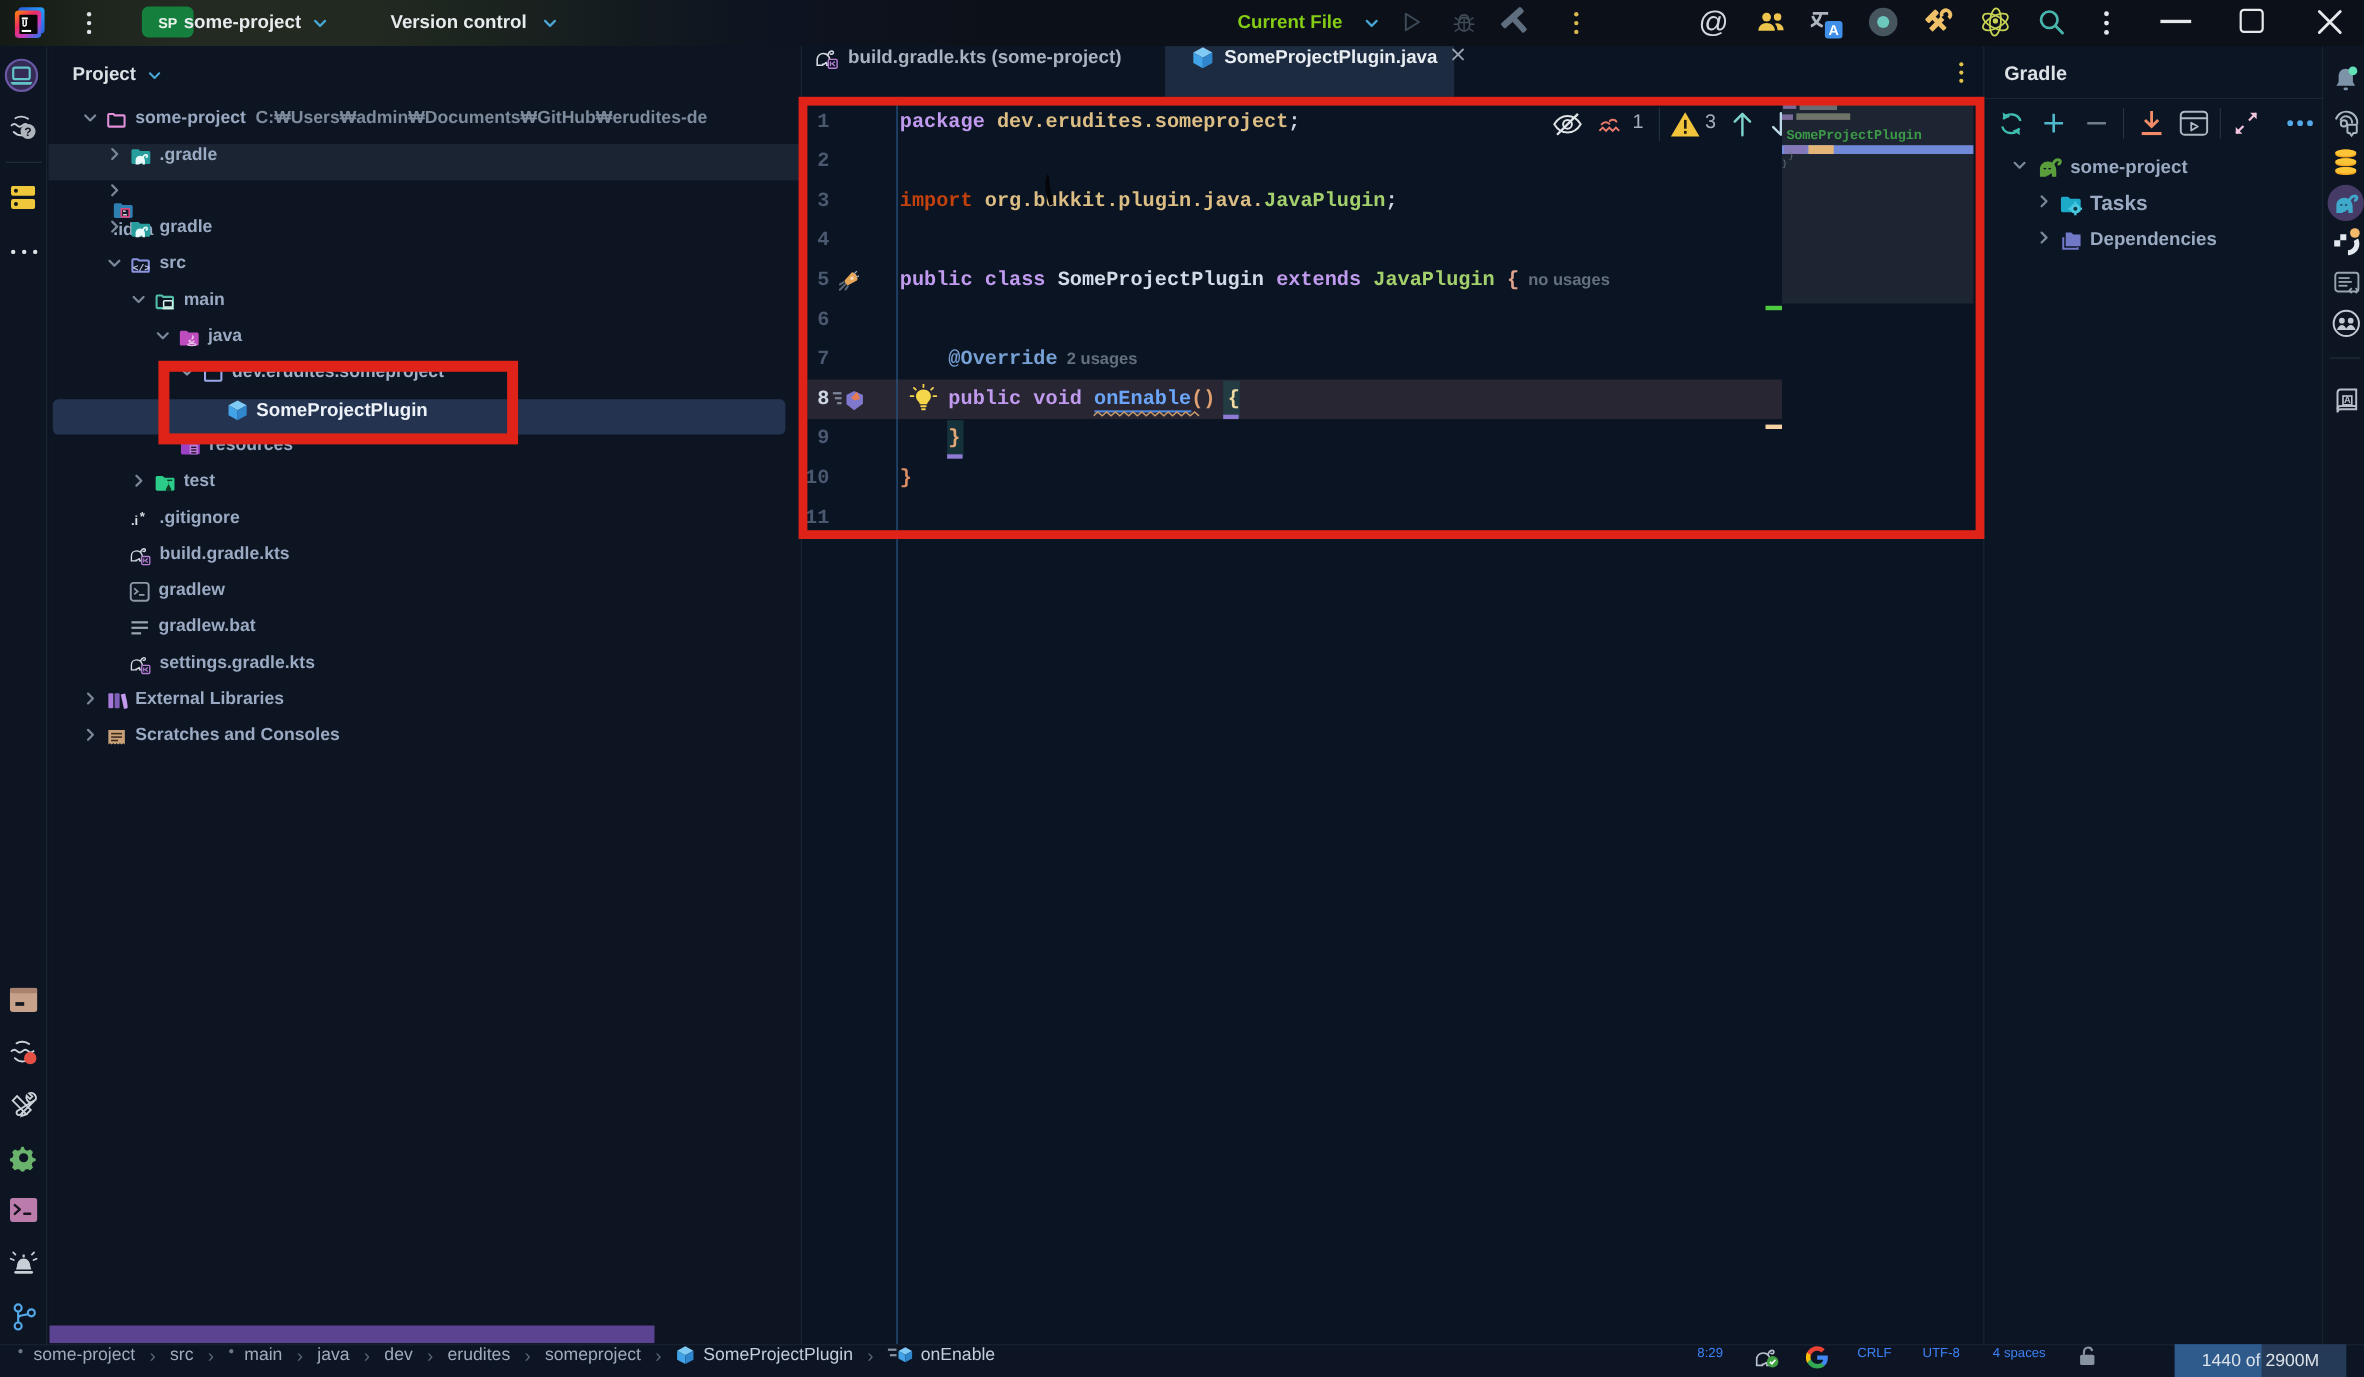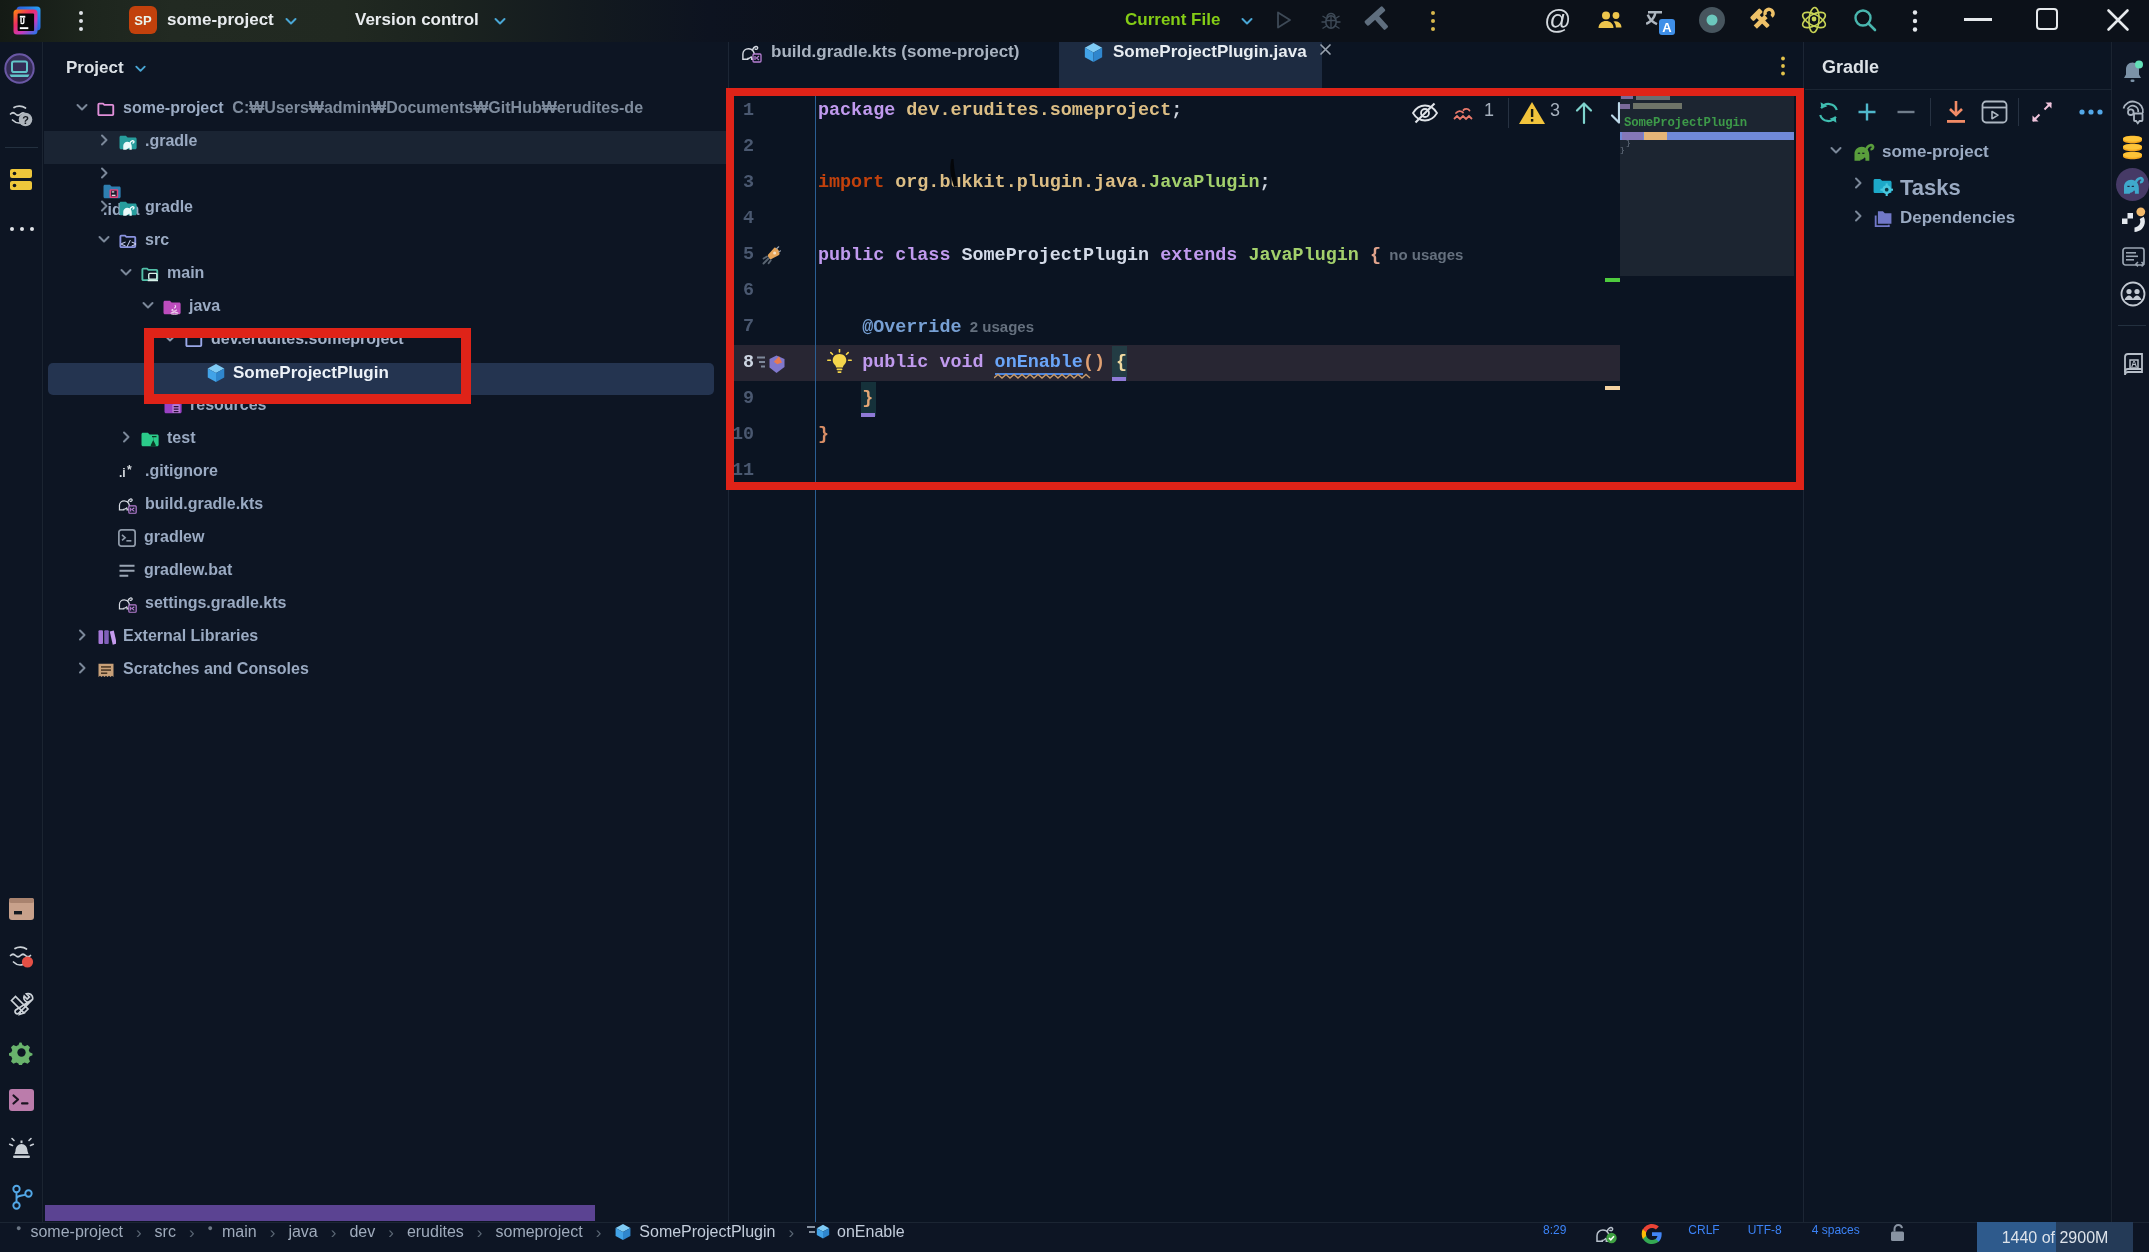--- a/index.html
+++ b/index.html
@@ -81,21 +81,21 @@
     <path d="M8 13 v4.5 M10.8 13 v4.2 c0 1.6-2.4 1.8-3 .5" stroke="#fff" stroke-width="1.4" fill="none"></path>
     <rect x="6.8" y="22.2" width="8.5" height="1.9" fill="#fff"></rect>
   </svg>
 
   <svg class="abs" style="left:74px;top:9px" width="14" height="24" viewBox="0 0 14 24">
     <circle cx="7" cy="4" r="2" fill="#dfe3e8"></circle>
         <circle cx="7" cy="12" r="2" fill="#dfe3e8"></circle>
         <circle cx="7" cy="20" r="2" fill="#dfe3e8"></circle>
   </svg>
 
-  <div class="abs" style="left:129px;top:6px;width:28px;height:28px;border-radius:6px;background:#c2410c;color:#eaf4ec;font-size:13px;font-weight:bold;display:flex;align-items:center;justify-content:center;">SP</div>
+  <div class="abs" style="left:129px;top:6px;width:47px;height:28px;border-radius:6px;background:#15803d;color:#eaf4ec;font-size:13px;font-weight:bold;display:flex;align-items:center;justify-content:center;">SP</div>
   <div class="abs bold" style="left:167px;top:10px;font-size:17px;color:#e8ebee;">some-project</div>
   <svg class="abs" style="left:283px;top:13px;color:#49a6d4" width="16" height="16">
         <use href="#chev-d"></use>
       </svg>
   <div class="abs bold" style="left:355px;top:10px;font-size:17px;color:#e8ebee;">Version control</div>
   <svg class="abs" style="left:492px;top:13px;color:#49a6d4" width="16" height="16">
         <use href="#chev-d"></use>
       </svg>
 
   <div class="abs bold" style="left:1125px;top:10px;font-size:17px;color:#84cc16;">Current File</div>
@@ -659,21 +659,21 @@
             <circle cx="4" cy="4" r="3.4" fill="#48c8e0"></circle>
             <circle cx="4" cy="4" r="1.4" fill="#0b3844"></circle>
       <g fill="#48c8e0">
               <rect x="3.2" y="-0.8" width="1.6" height="2"></rect>
               <rect x="3.2" y="6.8" width="1.6" height="2"></rect>
               <rect x="-0.8" y="3.2" width="2" height="1.6"></rect>
               <rect x="6.8" y="3.2" width="2" height="1.6"></rect>
             </g>
           </g>
         </svg>
-    <span class="tree-label" style="font-size:22px;">Tasks</span>
+    <span class="tree-label" style="font-size:19px;">Tasks</span>
   </div>
   <div class="row" style="left:1850px;top:208px;height:33px;">
     <svg class="ico" style="color:#7b8899" width="16" height="16">
           <use href="#chev-r"></use>
         </svg>
     <svg class="ico" style="margin-left:6px" width="21" height="21" viewBox="0 0 16 16">
       <path d="M2.8 5.8 v8 h10 v-1" fill="none" stroke="#7178c8" stroke-width="1.4"></path>
       <path d="M4.5 2.5 h3.8 l1.5 1.5 h5 v8 h-10.3z" fill="#7178c8"></path>
         </svg>
     <span class="tree-label" style="font-size:17px;">Dependencies</span>

